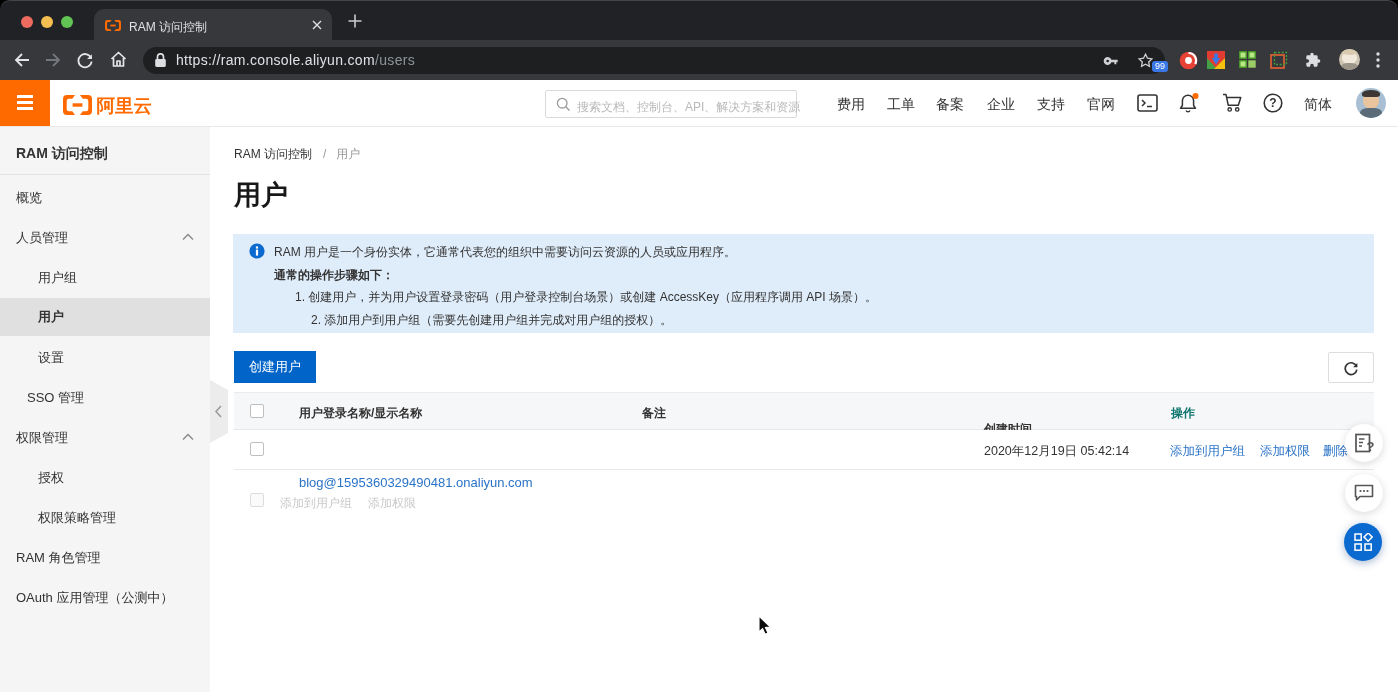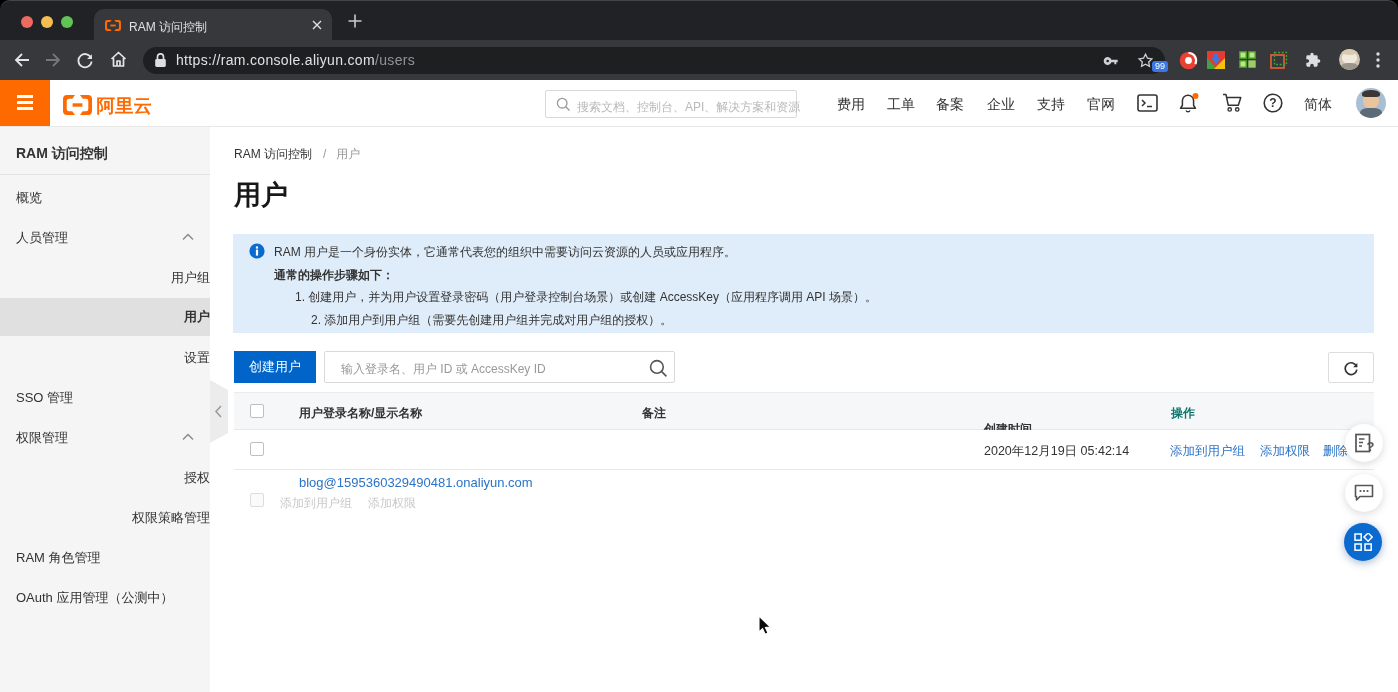--- a/index.html
+++ b/index.html
@@ -19,21 +19,21 @@
 
 #alihead { left:0; top:80px; width:1398px; height:47px; background:#fff; border-bottom:1px solid #e8e8e8; }
 #burger { position:absolute; left:0; top:0; width:50px; height:46px; background:#ff6a00; }
 #searchbox { position:absolute; left:545px; top:10px; width:252px; height:28px; border:1px solid #d9d9d9; border-radius:2px; }
 .hmenu { position:absolute; top:16px; font-size:14px; color:#333; }
 
 
 #sidebar { left:0; top:127px; width:210px; height:565px; background:#f5f5f5; }
 #sbtitle { position:absolute; left:0; top:0; width:210px; height:48px; border-bottom:1px solid #e3e3e3; font-size:14px; font-weight:bold; color:#333; line-height:52px; padding-left:16px; }
 .sbitem { position:absolute; left:0; width:210px; height:38px; line-height:38px; font-size:13px; color:#333; padding-left:16px; }
-.sbsub { padding-left:38px;text-align:right; }
+.sbsub { padding-left:38px; }
 .chev { position:absolute; right:16px; top:0px; color:#888; font-size:11px; }
 
 
 #content { left:210px; top:127px; width:1188px; height:565px; background:#fff; }
 #crumb { position:absolute; left:24px; top:19px; font-size:12px; color:#333; }
 #pagetitle { position:absolute; left:24px; top:50px; font-size:27px; font-weight:bold; color:#181818; }
 #infobox { position:absolute; left:23px; top:107px; width:1141px; height:99px; background:#dfecf9; font-size:12px; color:#333; }
 #createbtn { position:absolute; left:24px; top:224px; width:82px; height:32px; background:#0064c8; color:#fff; font-size:13px; text-align:center; line-height:32px; }
 #searchinput { position:absolute; left:114px; top:224px; width:351px; height:32px; border:1px solid #d9d9d9; border-radius:2px; }
 #refreshbtn { position:absolute; left:1118px; top:225px; width:46px; height:31px; border:1px solid #ddd; border-radius:2px; background:#fff; text-align:center; }
@@ -183,21 +183,21 @@
 </div>
 <div class="abs" id="sidebar">
   <div id="sbtitle">RAM 访问控制</div>
   <div class="sbitem" style="top:52px;">概览</div>
   <div class="sbitem" style="top:92px;">人员管理<svg class="chev" style="top:14px" width="12" height="8" viewBox="0 0 12 8">
         <path d="M1 6.5 L6 1.5 L11 6.5" stroke="#888" stroke-width="1.4" fill="none"></path>
       </svg></div>
   <div class="sbitem sbsub" style="top:132px;">用户组</div>
   <div class="sbitem sbsub" style="top:171px;background:#e0e0e0;font-weight:bold;">用户</div>
   <div class="sbitem sbsub" style="top:212px;">设置</div>
-  <div class="sbitem" style="top:252px;">SSO 管理</div>
+  <div class="sbitem" style="top:252px;margin-left:11px;">SSO 管理</div>
   <div class="sbitem" style="top:292px;">权限管理<svg class="chev" style="top:14px" width="12" height="8" viewBox="0 0 12 8">
         <path d="M1 6.5 L6 1.5 L11 6.5" stroke="#888" stroke-width="1.4" fill="none"></path>
       </svg></div>
   <div class="sbitem sbsub" style="top:332px;">授权</div>
   <div class="sbitem sbsub" style="top:372px;">权限策略管理</div>
   <div class="sbitem" style="top:412px;">RAM 角色管理</div>
   <div class="sbitem" style="top:452px;">OAuth 应用管理（公测中）</div>
 </div>
 <svg class="abs" style="left:210px;top:380px;z-index:5" width="18" height="63" viewBox="0 0 18 63">
     <path d="M0 0 L18 10 L18 53 L0 63 Z" fill="#ececec"></path>
@@ -211,27 +211,20 @@
         <circle cx="8" cy="8" r="7.6" fill="#0b6ad0"></circle>
         <rect x="6.9" y="6.6" width="2.2" height="6" fill="#fff"></rect>
         <rect x="6.9" y="3.4" width="2.2" height="2.2" fill="#fff"></rect>
       </svg>
     <div style="position:absolute;left:41px;top:10px;">RAM 用户是一个身份实体，它通常代表您的组织中需要访问云资源的人员或应用程序。</div>
     <div style="position:absolute;left:41px;top:33px;font-weight:bold;">通常的操作步骤如下：</div>
     <div style="position:absolute;left:62px;top:55px;">1. 创建用户，并为用户设置登录密码（用户登录控制台场景）或创建 AccessKey（应用程序调用 API 场景）。</div>
     <div style="position:absolute;left:62px;top:78px;margin-left:16px;">2. 添加用户到用户组（需要先创建用户组并完成对用户组的授权）。</div>
   </div>
   <div id="createbtn">创建用户</div>
-  <div id="searchinput">
-    <span style="position:absolute;left:16px;top:9px;font-size:12px;color:#999;white-space:nowrap;">输入登录名、用户 ID 或 AccessKey ID</span>
-    <svg style="position:absolute;left:324px;top:7px" width="19" height="19" viewBox="0 0 18 18">
-        <circle cx="7.5" cy="7.5" r="6" fill="none" stroke="#555" stroke-width="1.5"></circle>
-        <path d="M12 12 L16.5 16.5" stroke="#555" stroke-width="1.5"></path>
-      </svg>
-  </div>
   <div id="refreshbtn">
     <svg style="margin-top:7px" width="16" height="16" viewBox="0 0 18 18">
         <path d="M15.3 7.5 A6.6 6.6 0 1 0 15.6 10.8" stroke="#333" stroke-width="1.9" fill="none"></path>
         <path d="M16.2 3.4 L16.2 8.2 L11.4 8.2 Z" fill="#333"></path>
       </svg>
   </div>
   <div id="thead">
     <div class="cb" style="left:16px;top:11px;"></div>
     <div style="position:absolute;left:65px;top:12px;font-size:12px;font-weight:bold;color:#333;">用户登录名称/显示名称</div>
     <div style="position:absolute;left:408px;top:12px;font-size:12px;font-weight:bold;color:#333;">备注</div>

